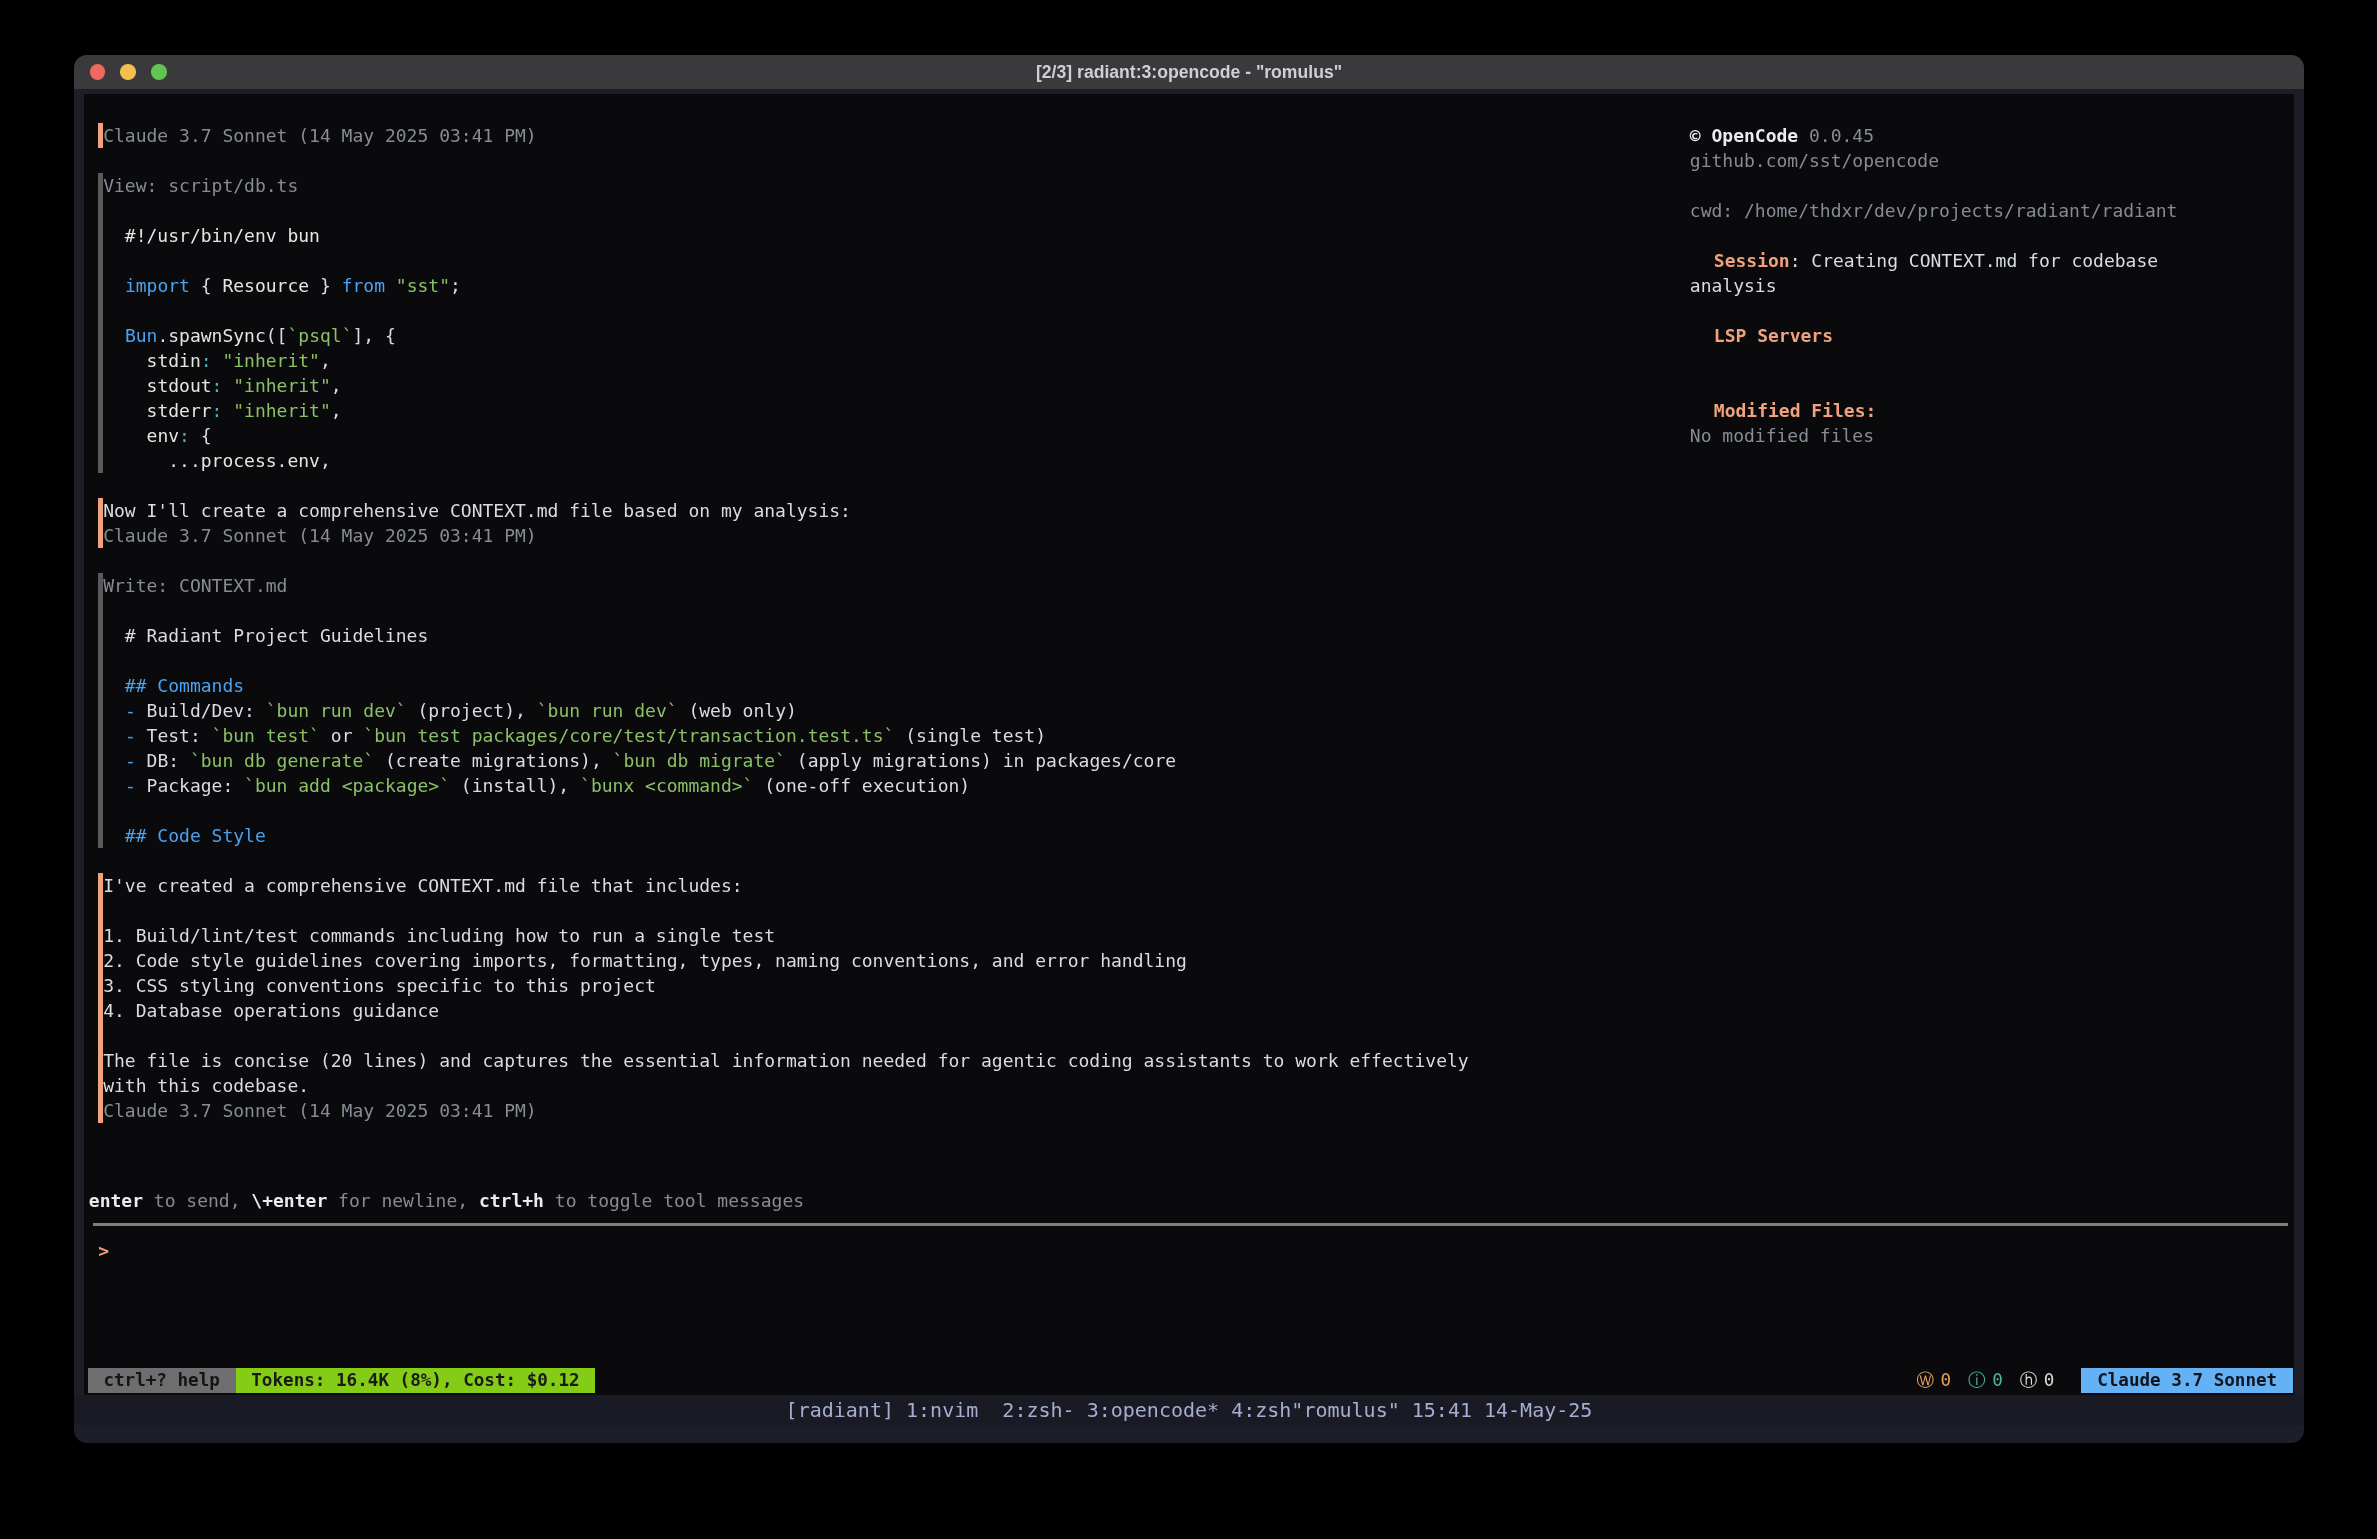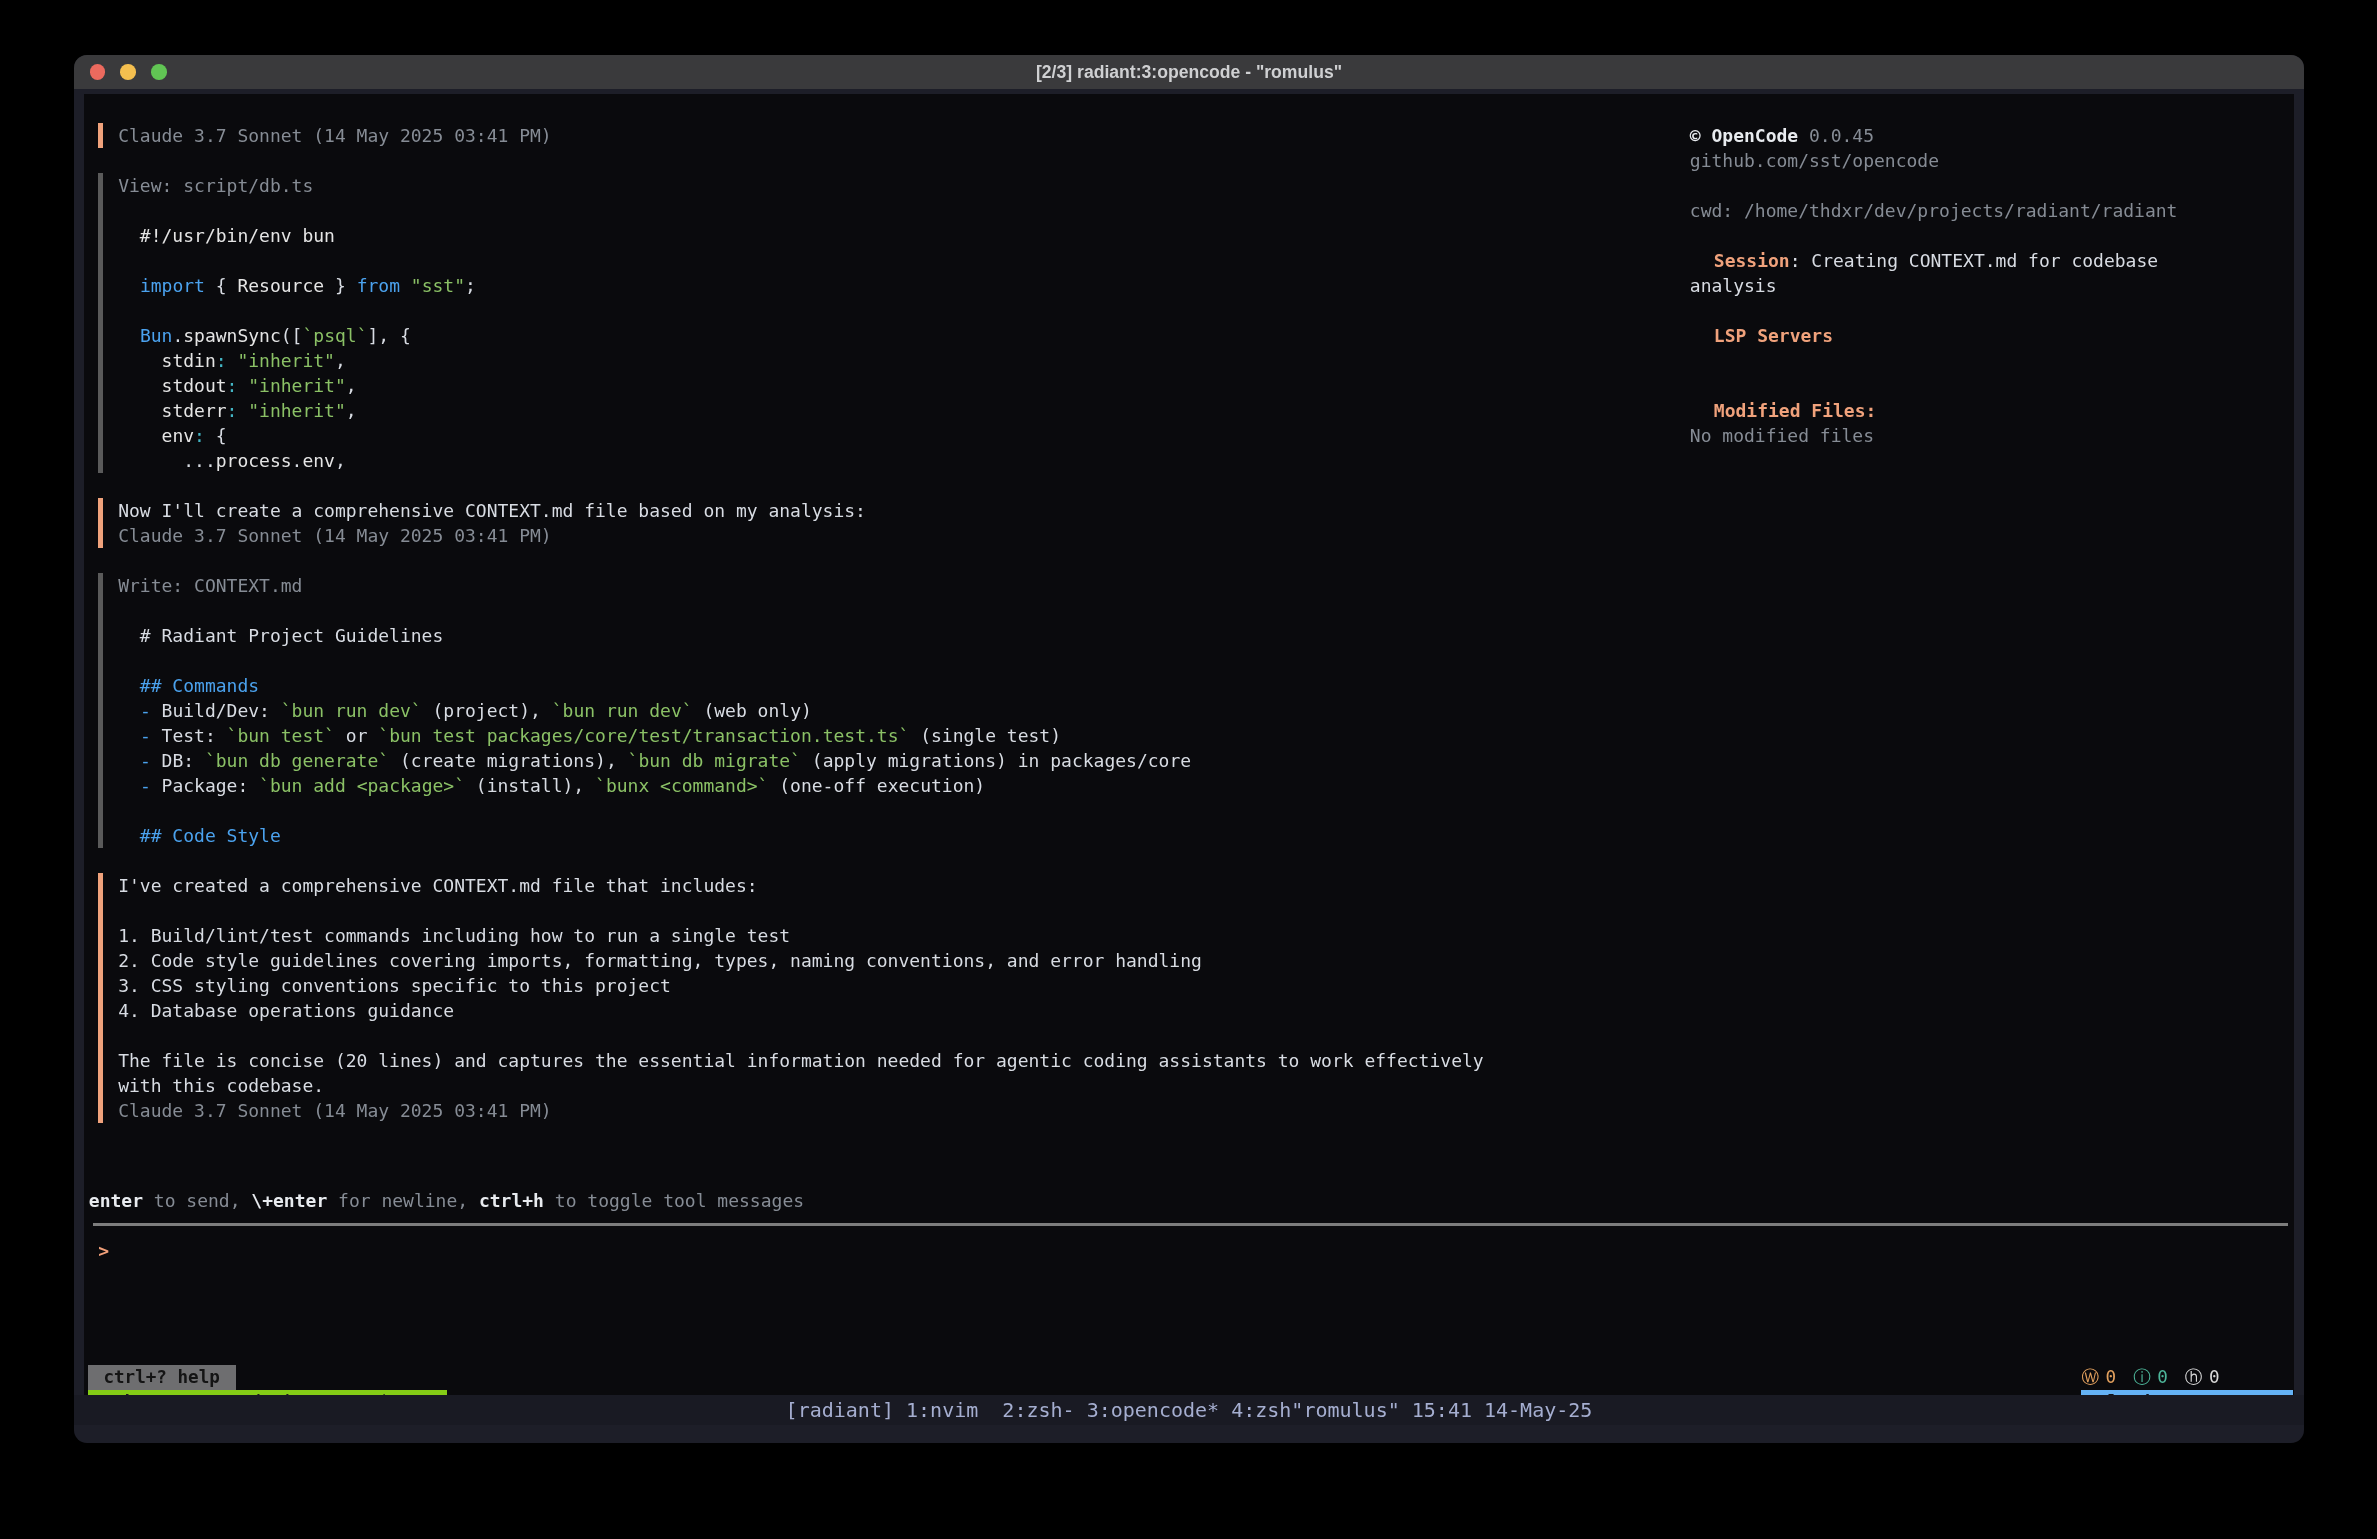--- a/index.html
+++ b/index.html
@@ -18,21 +18,21 @@
   .light.yellow { background:#f4bf4f; }
   .light.green  { background:#61c554; }
   .title { font-family:"Liberation Sans", sans-serif; font-size:17.6px; font-weight:600; color:#cfd0d2; }
 
   .app { position:absolute; left:9.8px; right:9.8px; top:39px; height:1302px;
          background:#0a0a0d; font-size:18px; line-height:25px; color:#d8dce3; }
 
   .line { height:25px; white-space:pre; }
 
   .chat { position:absolute; left:14.4px; top:29px; width:1572px; }
-  .block { border-left:5.9px solid #5a5a5a; padding-left:15px; margin-bottom:25px; }
+  .block { border-left:5.9px solid #5a5a5a; margin-bottom:25px; }
   .block.orange { border-left-color:#f0a27c; }
   .block.gray   { border-left-color:#5a5a5a; }
 
   .sidebar { position:absolute; left:1606px; top:29px; width:600px; }
 
   .c-fg    { color:#d8dce3; }
   .c-dim   { color:#868c95; }
   .c-red   { color:#e5e5e5; }
   .c-blue  { color:#4ba2ee;margin-top:11px; }
   .c-green { color:#8bc166; }
@@ -40,21 +40,21 @@
   .c-orange{ color:#f0a27c; font-weight:bold;margin-left:24px; }
   .c-bold  { color:#e8ebef; font-weight:bold; }
 
   .help { position:absolute; left:5px; top:1094px; white-space:pre; }
   .divider { position:absolute; left:9px; right:6.5px; top:1129px; height:2.6px; background:#7d7d7d; }
   .inputline { position:absolute; left:14.4px; top:1144px; right:6.5px; height:157px; cursor:text; }
   .prompt { color:#f2a07a; font-weight:bold; }
 
   .statusbar { position:absolute; left:3.9px; right:1.3px; bottom:0; height:31px;
                display:flex; justify-content:space-between; align-items:stretch; font-size:17.6px; }
-  .status-left, .status-right { display:flex; align-items:flex-start;flex-direction:column; }
+  .status-left, .status-right { display:flex; align-items:center; }
   .chip { display:flex; align-items:center; padding:0 15.7px; font-weight:bold; white-space:pre; }
   .chip-dark  { background:#6e6e70; color:#141414; }
   .chip-light { background:#84cc16; color:#1a1a1a; }
   .chip-model { background:#64b2f5; color:#11141a; }
   .diags { display:flex; align-items:center; gap:17px; margin-right:27px; }
   .diag-item { display:flex; align-items:center; white-space:pre; }
   .diag-item .cnt { margin-left:6.5px; }
   .diag-warning { color:#e3a15e; }
   .diag-info    { color:#4db69a; }
   .diag-hint    { color:#d8d8d8; }

